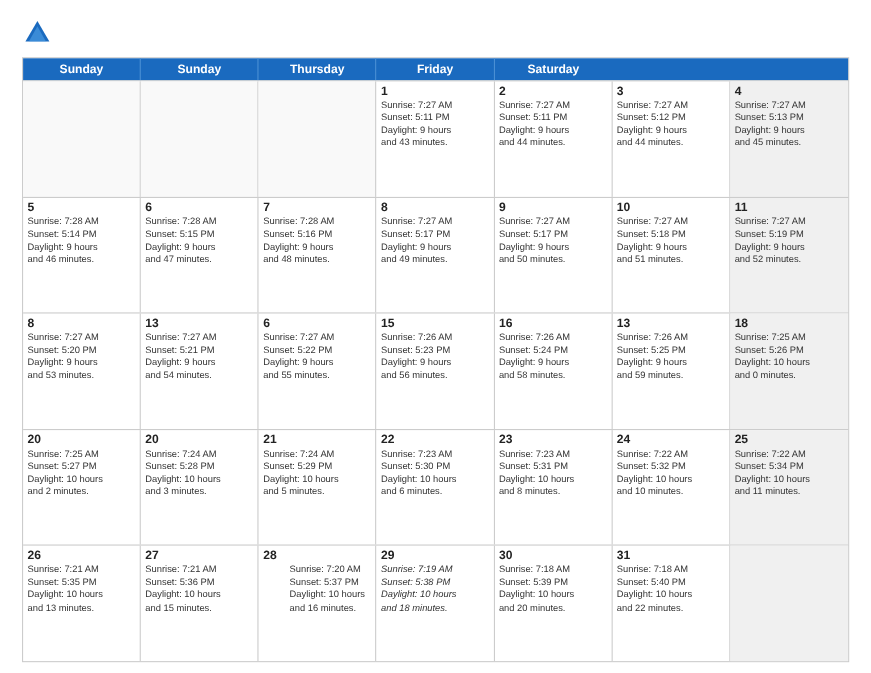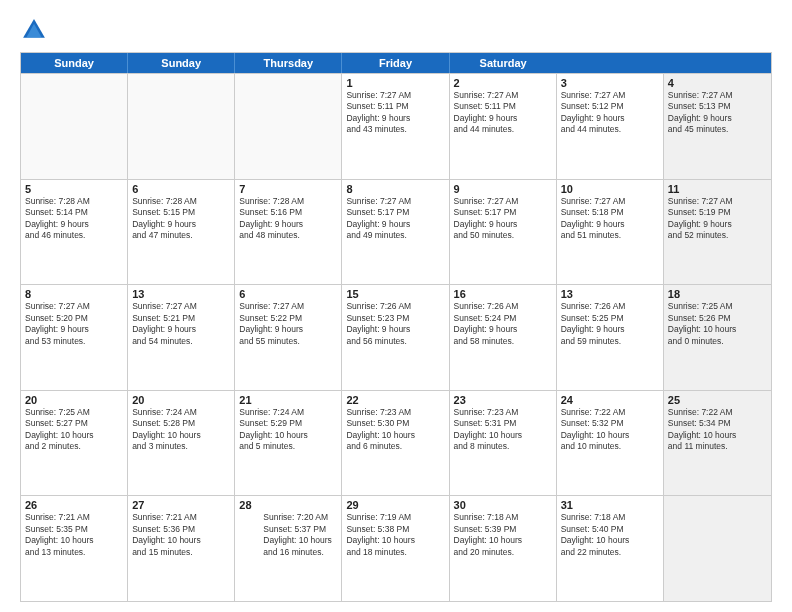--- a/index.html
+++ b/index.html
@@ -342,21 +342,21 @@
           </div>
           <div class="cal-cell">
             <span class="day-num">28</span>
             <div class="cell-text" style="white-space: pre-line; margin-left: 24px;">Sunrise: 7:20 AM
 Sunset: 5:37 PM
 Daylight: 10 hours
 and 16 minutes.</div>
           </div>
           <div class="cal-cell">
             <span class="day-num">29</span>
-            <div class="cell-text" style="white-space: pre-line;">Sunrise: 7:19 AM
+            <div class="cell-text" style="white-space: pre-line; font-style: italic;">Sunrise: 7:19 AM
 Sunset: 5:38 PM
 Daylight: 10 hours
 and 18 minutes.</div>
           </div>
           <div class="cal-cell">
             <span class="day-num">30</span>
             <div class="cell-text" style="white-space: pre-line;">Sunrise: 7:18 AM
 Sunset: 5:39 PM
 Daylight: 10 hours
 and 20 minutes.</div>

